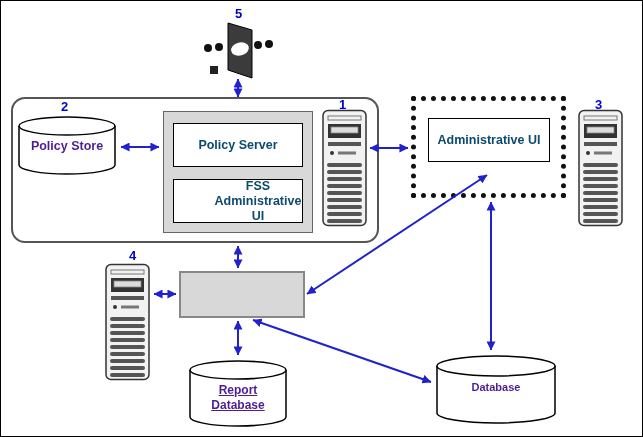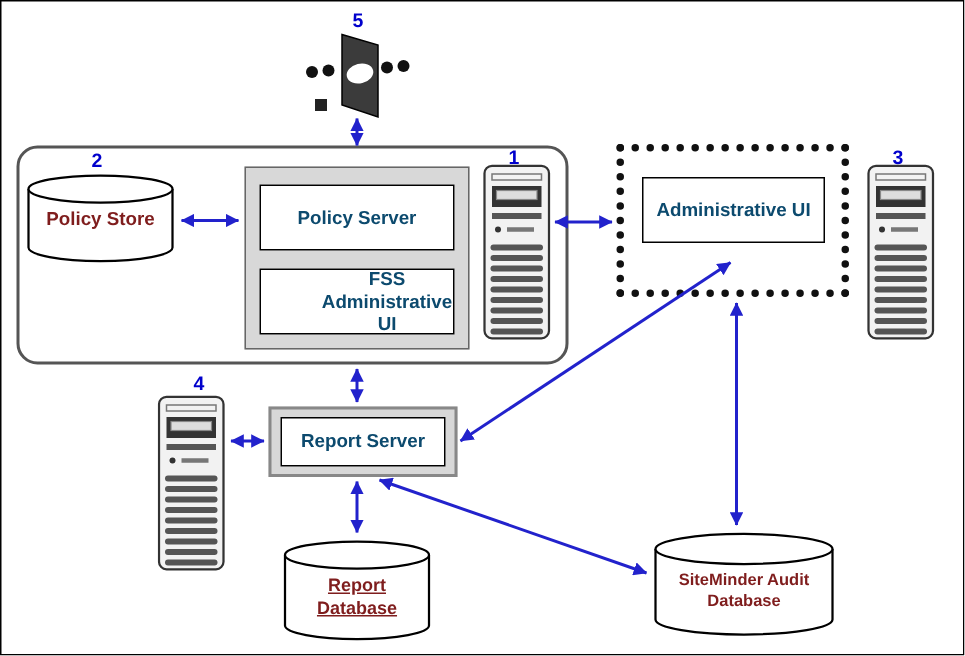--- a/index.html
+++ b/index.html
@@ -22,21 +22,21 @@
     position:absolute;background:#fff;border:1.5px solid #000;box-sizing:border-box;
     display:flex;flex-direction:column;align-items:center;justify-content:center;
     font-weight:bold;font-size:12.5px;color:#0c4a6e;text-align:center;line-height:15px;
   }
   .dotted{
     position:absolute;left:410px;top:95px;width:155px;height:102px;
     border:5px dotted #111;box-sizing:border-box;background:#fff;
   }
   .cyl{position:absolute;}
   .cyl-label{
-    position:absolute;left:0;right:0;text-align:center;font-weight:bold;color:#7f1d1d;
+    position:absolute;left:0;right:0;text-align:center;font-weight:bold;color:#4c1d95;
   }
   .server{position:absolute;}
   .connectors{position:absolute;left:0;top:0;pointer-events:none;z-index:50;}
   .agent{position:absolute;left:197px;top:20px;}
 </style>
 </head>
 <body>
 
 <div class="canvas">
 
@@ -137,42 +137,38 @@
         <rect x="5" y="75" width="35" height="4" rx="2"></rect>
       <rect x="5" y="82" width="35" height="4" rx="2"></rect>
         <rect x="5" y="89" width="35" height="4" rx="2"></rect>
       <rect x="5" y="96" width="35" height="4" rx="2"></rect>
         <rect x="5" y="103" width="35" height="4" rx="2"></rect>
       <rect x="5" y="110" width="35" height="4" rx="2"></rect>
     </g>
   </svg>
 
   <div class="panel" style="left:178px;top:270px;width:126px;height:47px;border:2px solid #888;"></div>
-  <div class="wbox" style="left:186px;top:277px;width:110px;height:33px;">
-    <span>Report Server</span>
-  </div>
 
   <div class="cyl" style="left:187px;top:358px;width:100px;height:70px;">
     <svg width="100" height="70" viewBox="0 0 100 70">
       <path d="M2,11 L2,58 A48,9 0 0 0 98,58 L98,11" fill="#fff" stroke="#000" stroke-width="1.5"></path>
       <ellipse cx="50" cy="11" rx="48" ry="9" fill="#fff" stroke="#000" stroke-width="1.5"></ellipse>
     </svg>
     <div class="cyl-label" style="top:24px;font-size:12px;line-height:15px;text-decoration:underline;">
       <div>Report</div>
       <div>Database</div>
     </div>
   </div>
 
   <div class="cyl" style="left:434px;top:353px;width:122px;height:72px;">
     <svg width="122" height="72" viewBox="0 0 122 72">
       <path d="M2,12 L2,59 A59,10 0 0 0 120,59 L120,12" fill="#fff" stroke="#000" stroke-width="1.5"></path>
       <ellipse cx="61" cy="12" rx="59" ry="10" fill="#fff" stroke="#000" stroke-width="1.5"></ellipse>
     </svg>
     <div class="cyl-label" style="top:26px;font-size:11px;line-height:14px;">
-      <div>SiteMinder Audit</div>
       <div>Database</div>
     </div>
   </div>
 
   <svg class="connectors" width="643" height="437" viewBox="0 0 643 437">
     <defs>
       <marker id="arr" viewBox="0 0 10 10" refX="9.5" refY="5" markerWidth="9" markerHeight="9" markerUnits="userSpaceOnUse" orient="auto-start-reverse">
         <path d="M0,0 L10,5 L0,10 z" fill="#2222cc"></path>
       </marker>
     </defs>

